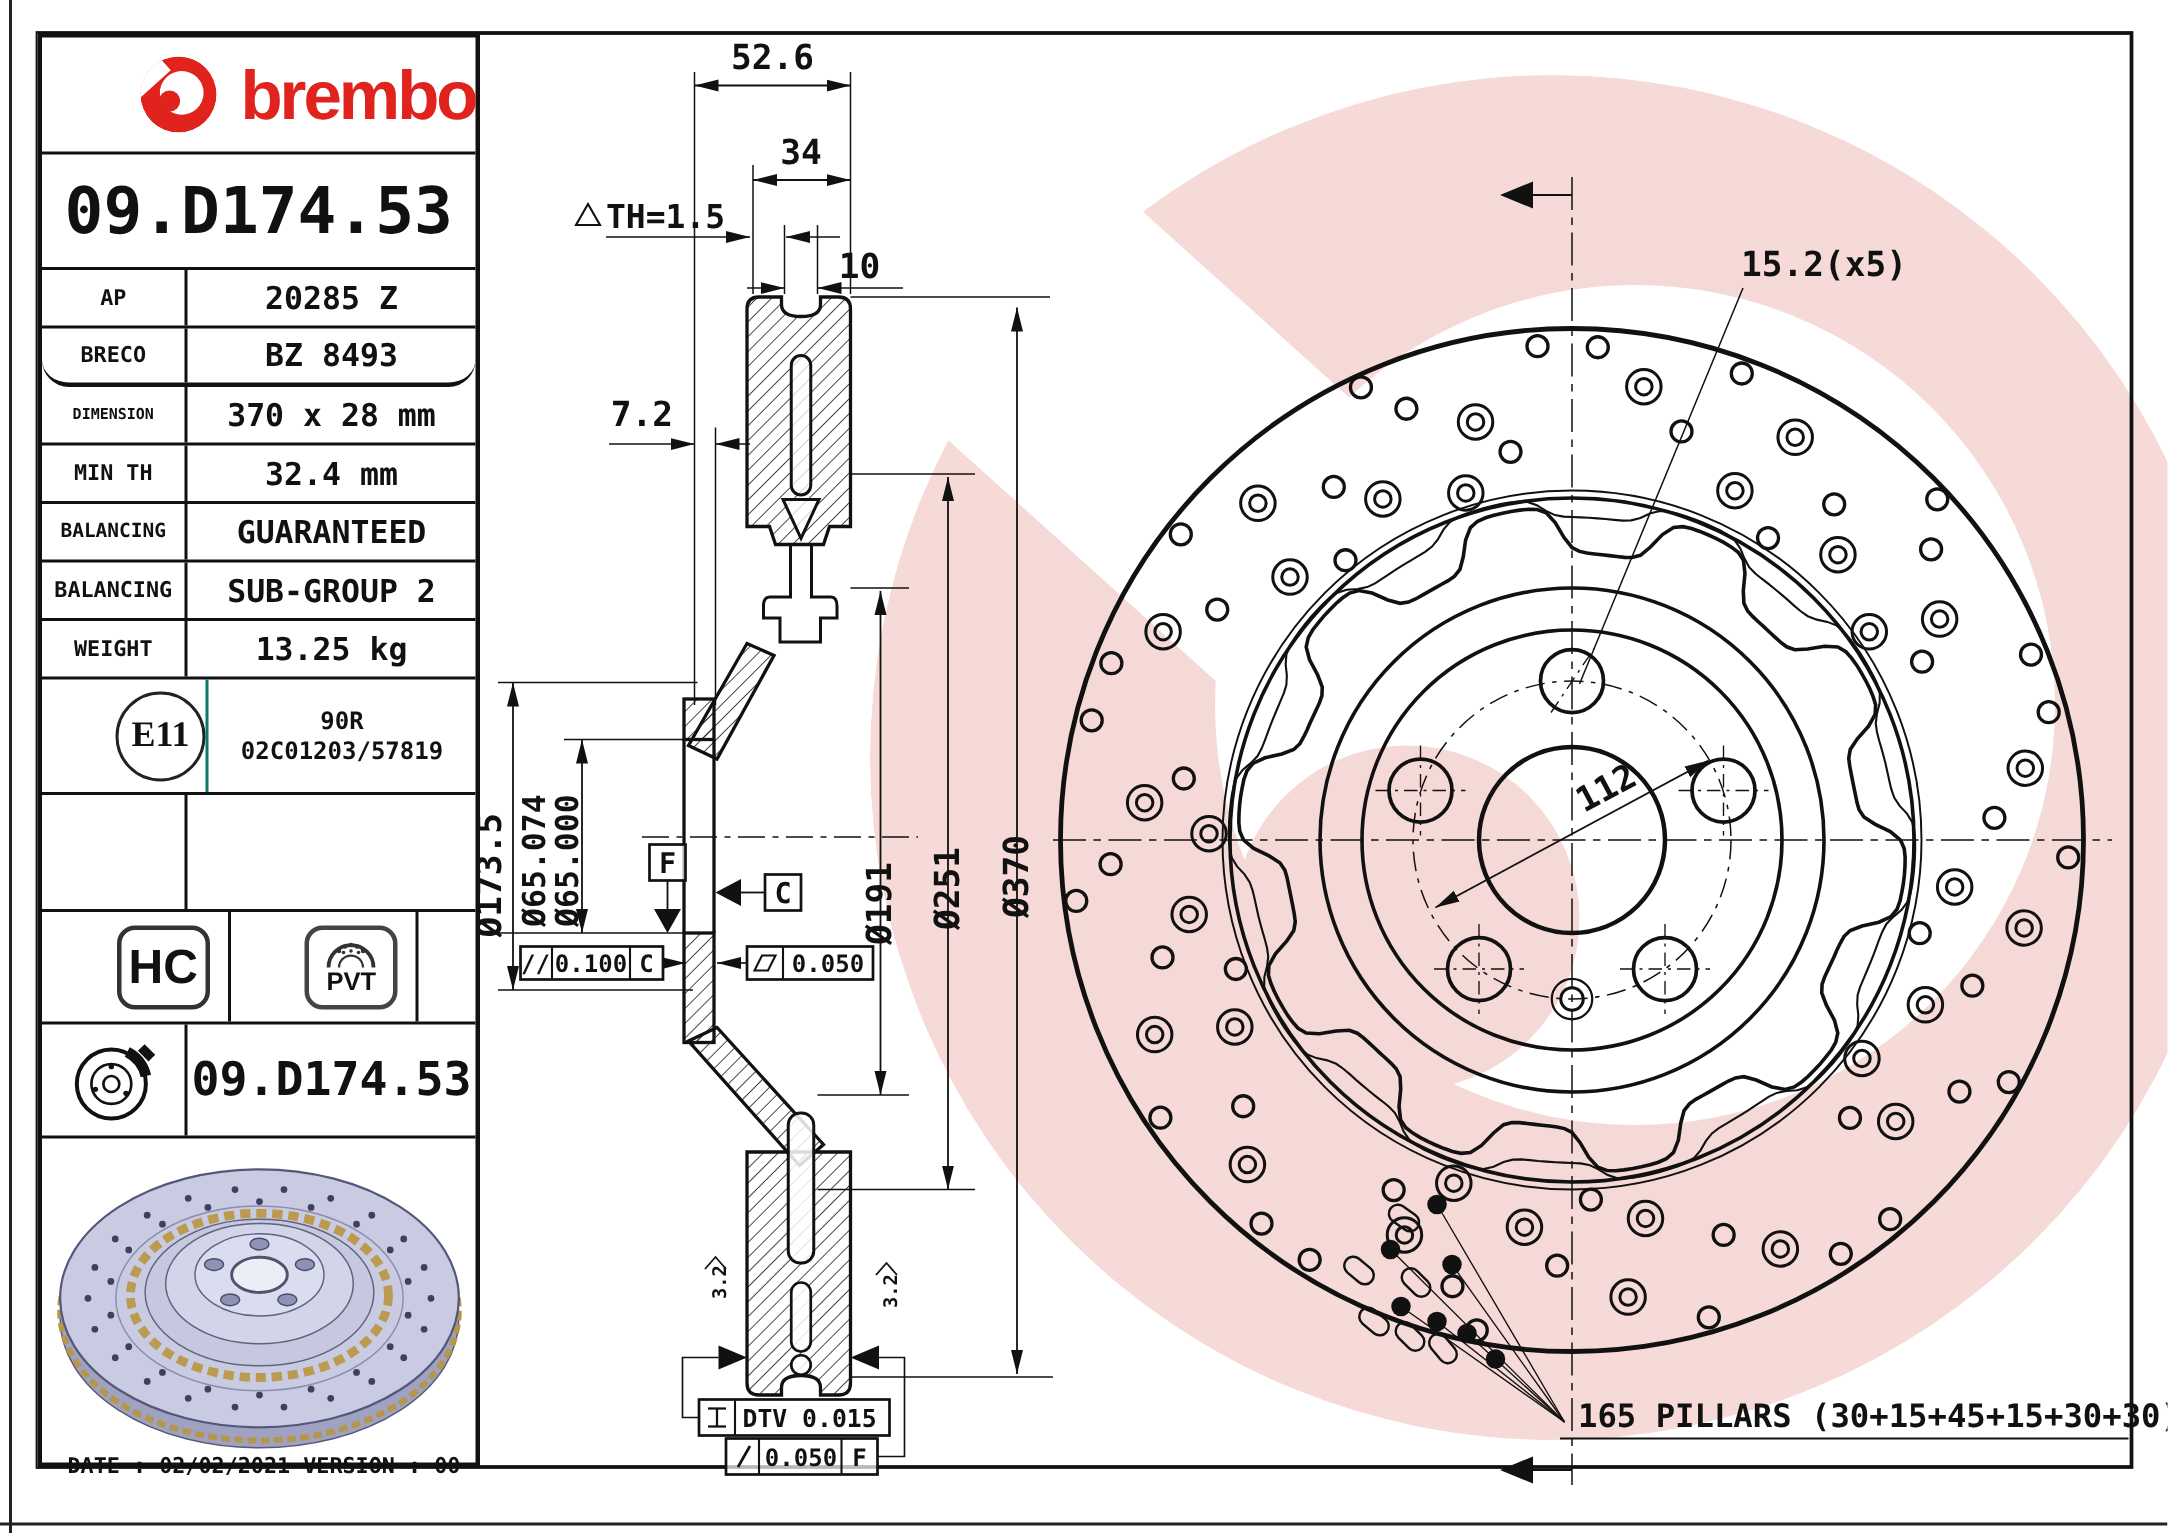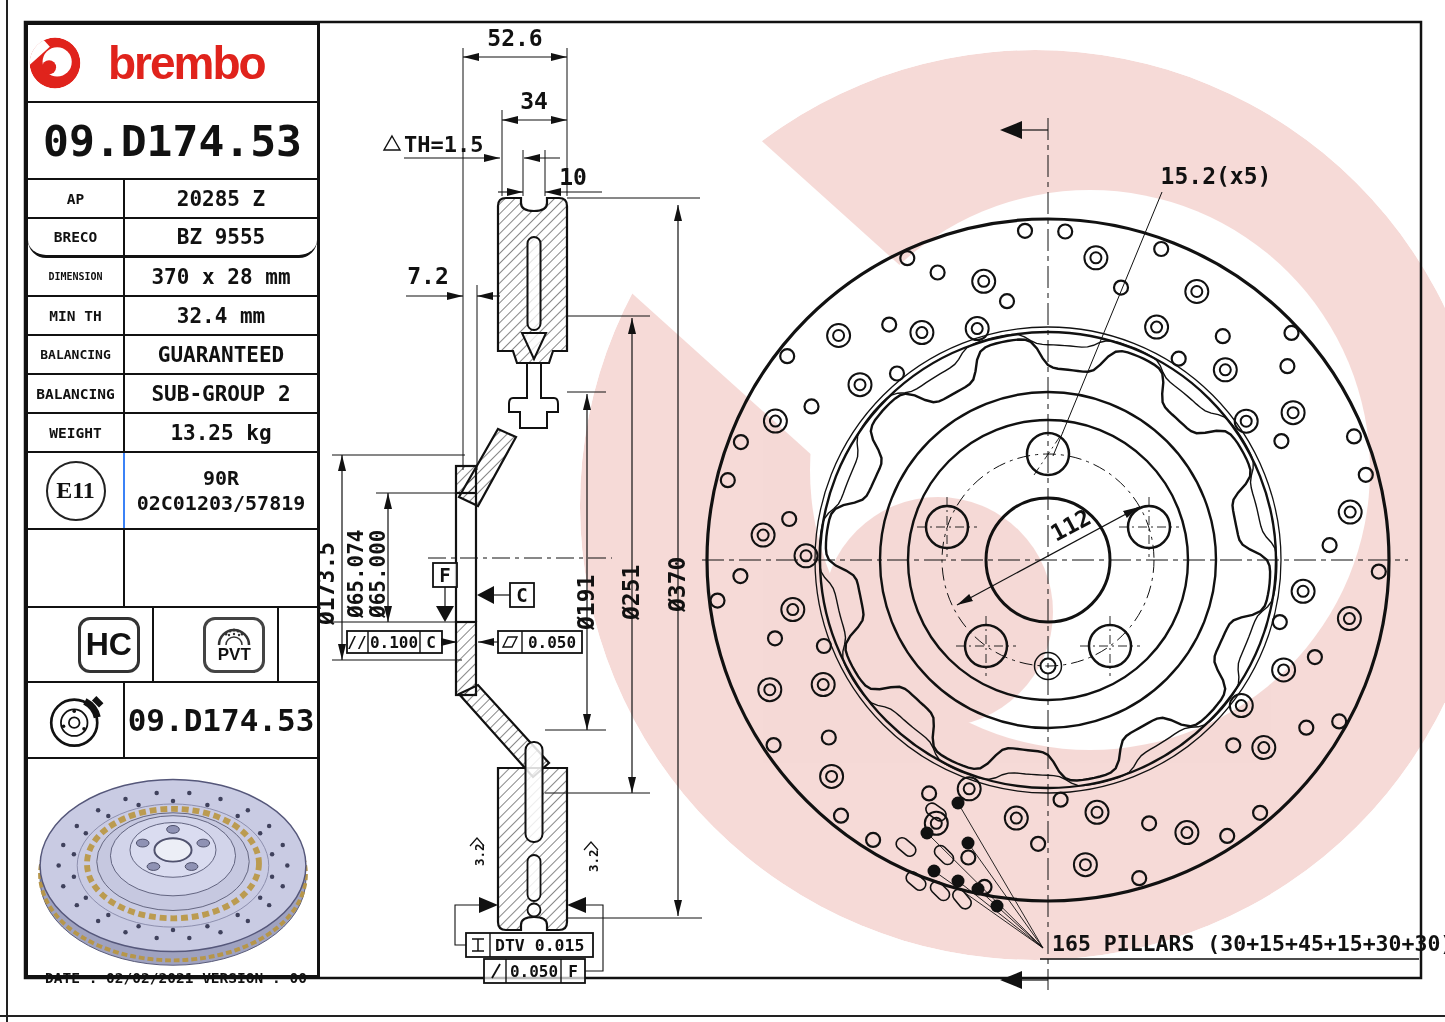--- a/index.html
+++ b/index.html
@@ -5,38 +5,38 @@
   html,body{margin:0;padding:0;background:#fff;}
   body{width:1445px;height:1022px;position:relative;overflow:hidden;
        font-family:"DejaVu Sans Mono",monospace;color:#111;}
   #drawing{position:absolute;left:0;top:0;}
   
   .panel{position:absolute;left:25px;top:22px;width:295px;height:956px;
          background:#fff;border:3px solid #111;box-sizing:border-box;z-index:5;
          display:flex;flex-direction:column;}
   .row{border-bottom:2px solid #111;box-sizing:border-box;display:flex;align-items:center;}
   .row.thick{border-bottom:3px solid #111;border-radius:18px;}
-  .logo-row{height:78px;justify-content:flex-start;gap:26px;}
+  .logo-row{height:78px;justify-content:flex-end;gap:14px;}
   .logo-text{font-family:"Liberation Sans",sans-serif;font-weight:bold;
              font-size:46px;letter-spacing:-2px;line-height:1;}
   .pn-row{height:77px;justify-content:center;font-size:43px;font-weight:bold;letter-spacing:0px;}
   .srow{height:39px;}
   .srow .lab{width:97px;border-right:2px solid #111;box-sizing:border-box;height:100%;
              display:flex;align-items:center;justify-content:center;
              font-size:14.5px;font-weight:bold;text-align:center;}
   .srow .val{flex:1;display:flex;align-items:center;justify-content:center;
              font-size:21px;font-weight:bold;}
   .erow{height:77px;}
-  .erow .lab{width:97px;border-right:2px solid #3b82f6;height:100%;box-sizing:border-box;
-             display:flex;align-items:center;justify-content:center;}
+  .erow .lab{width:97px;border-right:2px solid #0f766e;height:100%;box-sizing:border-box;
+             display:flex;align-items:center;justify-content:flex-end;margin-left:14px;}
   .emark{width:56px;height:56px;border:2.5px solid #222;border-radius:50%;
          display:flex;align-items:center;justify-content:center;
          font-family:"Liberation Serif",serif;font-weight:bold;font-size:24px;}
   .erow .val{flex:1;display:flex;flex-direction:column;align-items:center;justify-content:center;
-             font-size:20px;font-weight:bold;line-height:1.25;}
+             font-size:16px;font-weight:bold;line-height:1.25;}
   .empty-row{height:78px;}
   .badge-row{height:75px;}
   .badge-cell{width:97px;height:100%;box-sizing:border-box;border-right:2px solid #111;
               display:flex;align-items:center;justify-content:center;margin-left:38px;}
   .badge-cell:last-child{border-right:none;flex:1;}
   .hc-badge{width:56px;height:50px;border:3.5px solid #333;border-radius:12px;
             display:flex;align-items:center;justify-content:center;
             font-family:"Liberation Sans",sans-serif;font-weight:900;font-size:32px;}
   .pvt-badge{width:56px;height:50px;border:3px solid #444;border-radius:12px;
              display:flex;flex-direction:column;align-items:center;justify-content:center;}
@@ -439,21 +439,21 @@
     <span class="logo-text" style="color:#E0231C">brembo</span>
   </div>
   <div class="row pn-row">09.D174.53</div>
 
   <div class="row srow">
     <div class="lab">AP</div>
     <div class="val">20285 Z</div>
   </div>
   <div class="row srow thick">
     <div class="lab">BRECO</div>
-    <div class="val">BZ 9555</div>
+    <div class="val">BZ 8493</div>
   </div>
   <div class="row srow">
     <div class="lab" style="font-size:10px">DIMENSION</div>
     <div class="val">370 x 28 mm</div>
   </div>
   <div class="row srow">
     <div class="lab">MIN TH</div>
     <div class="val">32.4 mm</div>
   </div>
   <div class="row srow">

